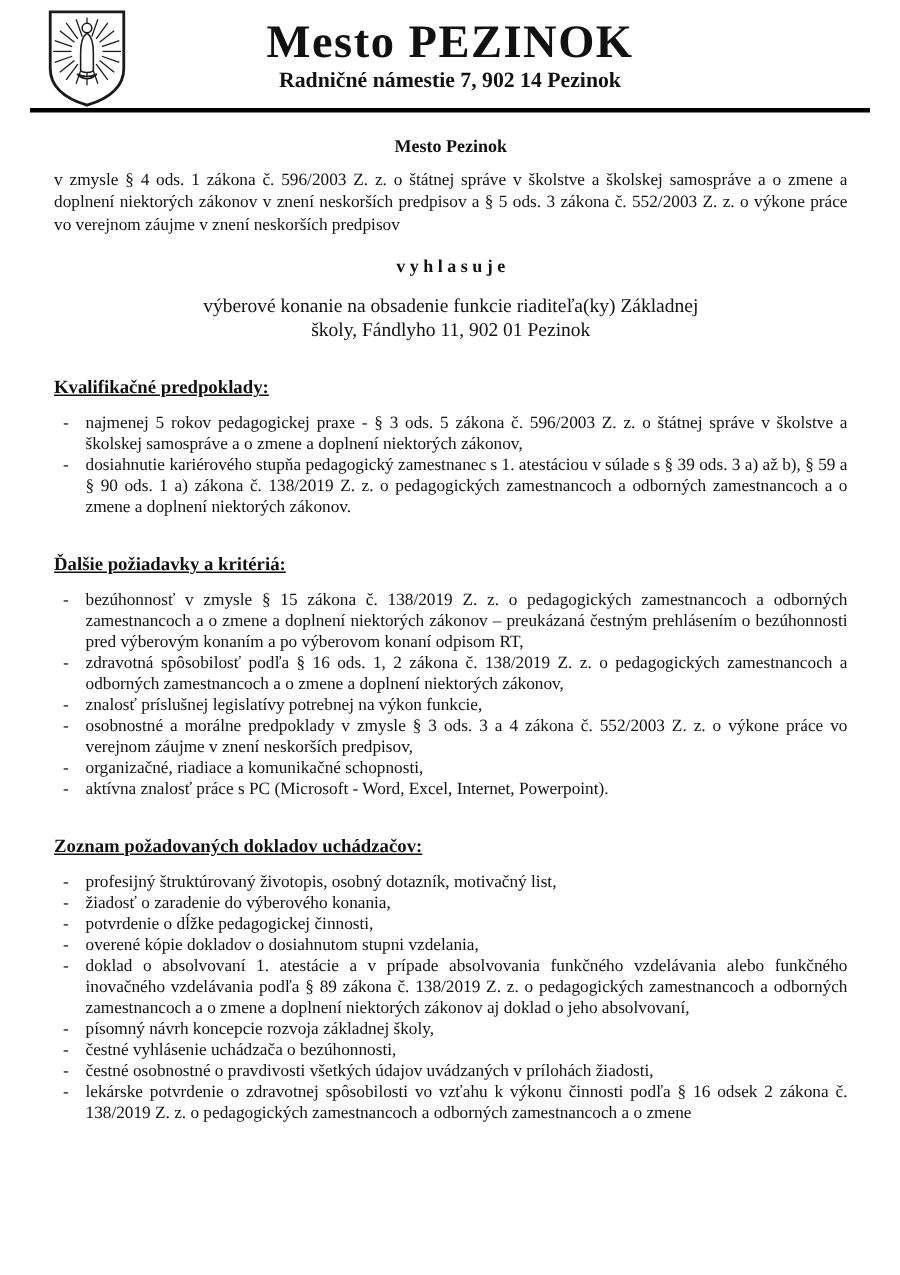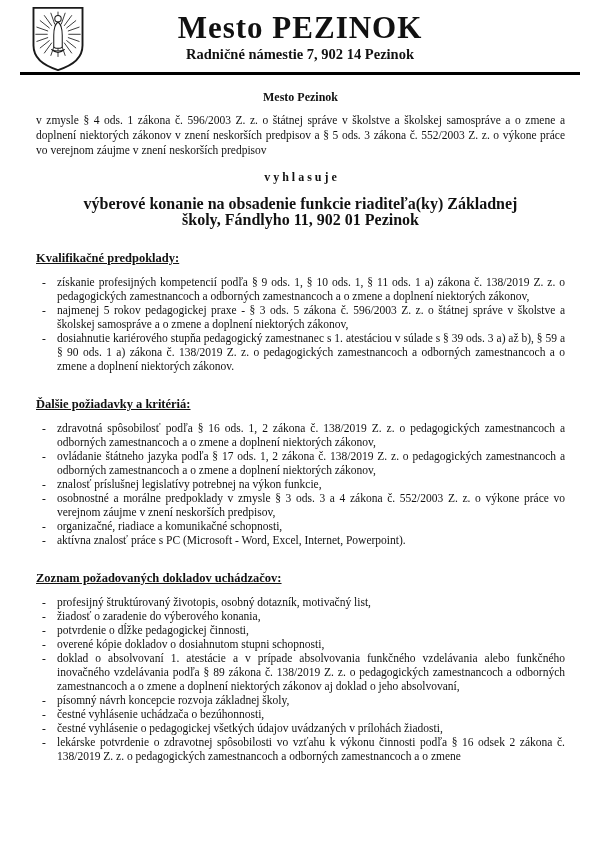--- a/index.html
+++ b/index.html
@@ -58,22 +58,22 @@
   .announce {
     margin: 12px 0 0;
     text-align: center;
     font-weight: bold;
     font-size: 12px;
     line-height: 15px;
   }
   .position {
     margin: 11px 0 0;
     text-align: center;
-    font-weight: bold;
-    font-size: 16px;
+    font-weight: normal;
+    font-size: 13px;
     line-height: 15.5px;
   }
   section h2 {
     margin: 24px 0 0;
     font-size: 12.5px;
     font-weight: bold;
     text-decoration: underline;
     line-height: 15px;
   }
   section ul {
@@ -145,47 +145,46 @@
 
     <p class="legal">v zmysle § 4 ods. 1 zákona č. 596/2003 Z. z. o štátnej správe v školstve a školskej samospráve a o zmene a doplnení niektorých zákonov v znení neskorších predpisov a § 5 ods. 3 zákona č. 552/2003 Z. z. o výkone práce vo verejnom záujme v znení neskorších predpisov</p>
 
     <p class="announce">v y h l a s u j e</p>
 
     <p class="position"><span>výberové konanie na obsadenie funkcie riaditeľa(ky) Základnej</span><br><span>školy, Fándlyho 11, 902 01 Pezinok</span></p>
 
     <section>
       <h2>Kvalifikačné predpoklady:</h2>
       <ul>
-          <li>získanie profesijných kompetencií podľa § 9 ods. 1, § 10 ods. 1, § 11 ods. 1 a) zákona č. 138/2019 Z. z. o pedagogických zamestnancoch a odborných zamestnancoch a o zmene a doplnení niektorých zákonov,</li>
           <li>najmenej 5 rokov pedagogickej praxe - § 3 ods. 5 zákona č. 596/2003 Z. z. o štátnej správe v školstve a školskej samospráve a o zmene a doplnení niektorých zákonov,</li>
           <li>dosiahnutie kariérového stupňa pedagogický zamestnanec s 1. atestáciou v súlade s § 39 ods. 3 a) až b), § 59 a § 90 ods. 1 a) zákona č. 138/2019 Z. z. o pedagogických zamestnancoch a odborných zamestnancoch a o zmene a doplnení niektorých zákonov.</li>
         </ul>
     </section>
 
     <section>
       <h2>Ďalšie požiadavky a kritériá:</h2>
       <ul>
+          <li>bezúhonnosť v zmysle § 15 zákona č. 138/2019 Z. z. o pedagogických zamestnancoch a odborných zamestnancoch a o zmene a doplnení niektorých zákonov – preukázaná čestným prehlásením o bezúhonnosti pred výberovým konaním a po výberovom konaní odpisom RT,</li>
           <li>zdravotná spôsobilosť podľa § 16 ods. 1, 2 zákona č. 138/2019 Z. z. o pedagogických zamestnancoch a odborných zamestnancoch a o zmene a doplnení niektorých zákonov,</li>
-          <li>ovládanie štátneho jazyka podľa § 17 ods. 1, 2 zákona č. 138/2019 Z. z. o pedagogických zamestnancoch a odborných zamestnancoch a o zmene a doplnení niektorých zákonov,</li>
           <li>znalosť príslušnej legislatívy potrebnej na výkon funkcie,</li>
           <li>osobnostné a morálne predpoklady v zmysle § 3 ods. 3 a 4 zákona č. 552/2003 Z. z. o výkone práce vo verejnom záujme v znení neskorších predpisov,</li>
           <li>organizačné, riadiace a komunikačné schopnosti,</li>
           <li>aktívna znalosť práce s PC (Microsoft - Word, Excel, Internet, Powerpoint).</li>
         </ul>
     </section>
 
     <section>
       <h2>Zoznam požadovaných dokladov uchádzačov:</h2>
       <ul>
           <li>profesijný štruktúrovaný životopis, osobný dotazník, motivačný list,</li>
           <li>žiadosť o zaradenie do výberového konania,</li>
           <li>potvrdenie o dĺžke pedagogickej činnosti,</li>
-          <li>overené kópie dokladov o dosiahnutom stupni schopnosti,</li>
+          <li>overené kópie dokladov o dosiahnutom stupni vzdelania,</li>
           <li>doklad o absolvovaní 1. atestácie a v prípade absolvovania funkčného vzdelávania alebo funkčného inovačného vzdelávania podľa § 89 zákona č. 138/2019 Z. z. o pedagogických zamestnancoch a odborných zamestnancoch a o zmene a doplnení niektorých zákonov aj doklad o jeho absolvovaní,</li>
           <li>písomný návrh koncepcie rozvoja základnej školy,</li>
           <li>čestné vyhlásenie uchádzača o bezúhonnosti,</li>
-          <li>čestné vyhlásenie o pedagogickej všetkých údajov uvádzaných v prílohách žiadosti,</li>
+          <li>čestné osobnostné o pravdivosti všetkých údajov uvádzaných v prílohách žiadosti,</li>
           <li>lekárske potvrdenie o zdravotnej spôsobilosti vo vzťahu k výkonu činnosti podľa § 16 odsek 2 zákona č. 138/2019 Z. z. o pedagogických zamestnancoch a odborných zamestnancoch a o zmene</li>
         </ul>
     </section>
 
   </main>
 </div>
 
 </body></html>

